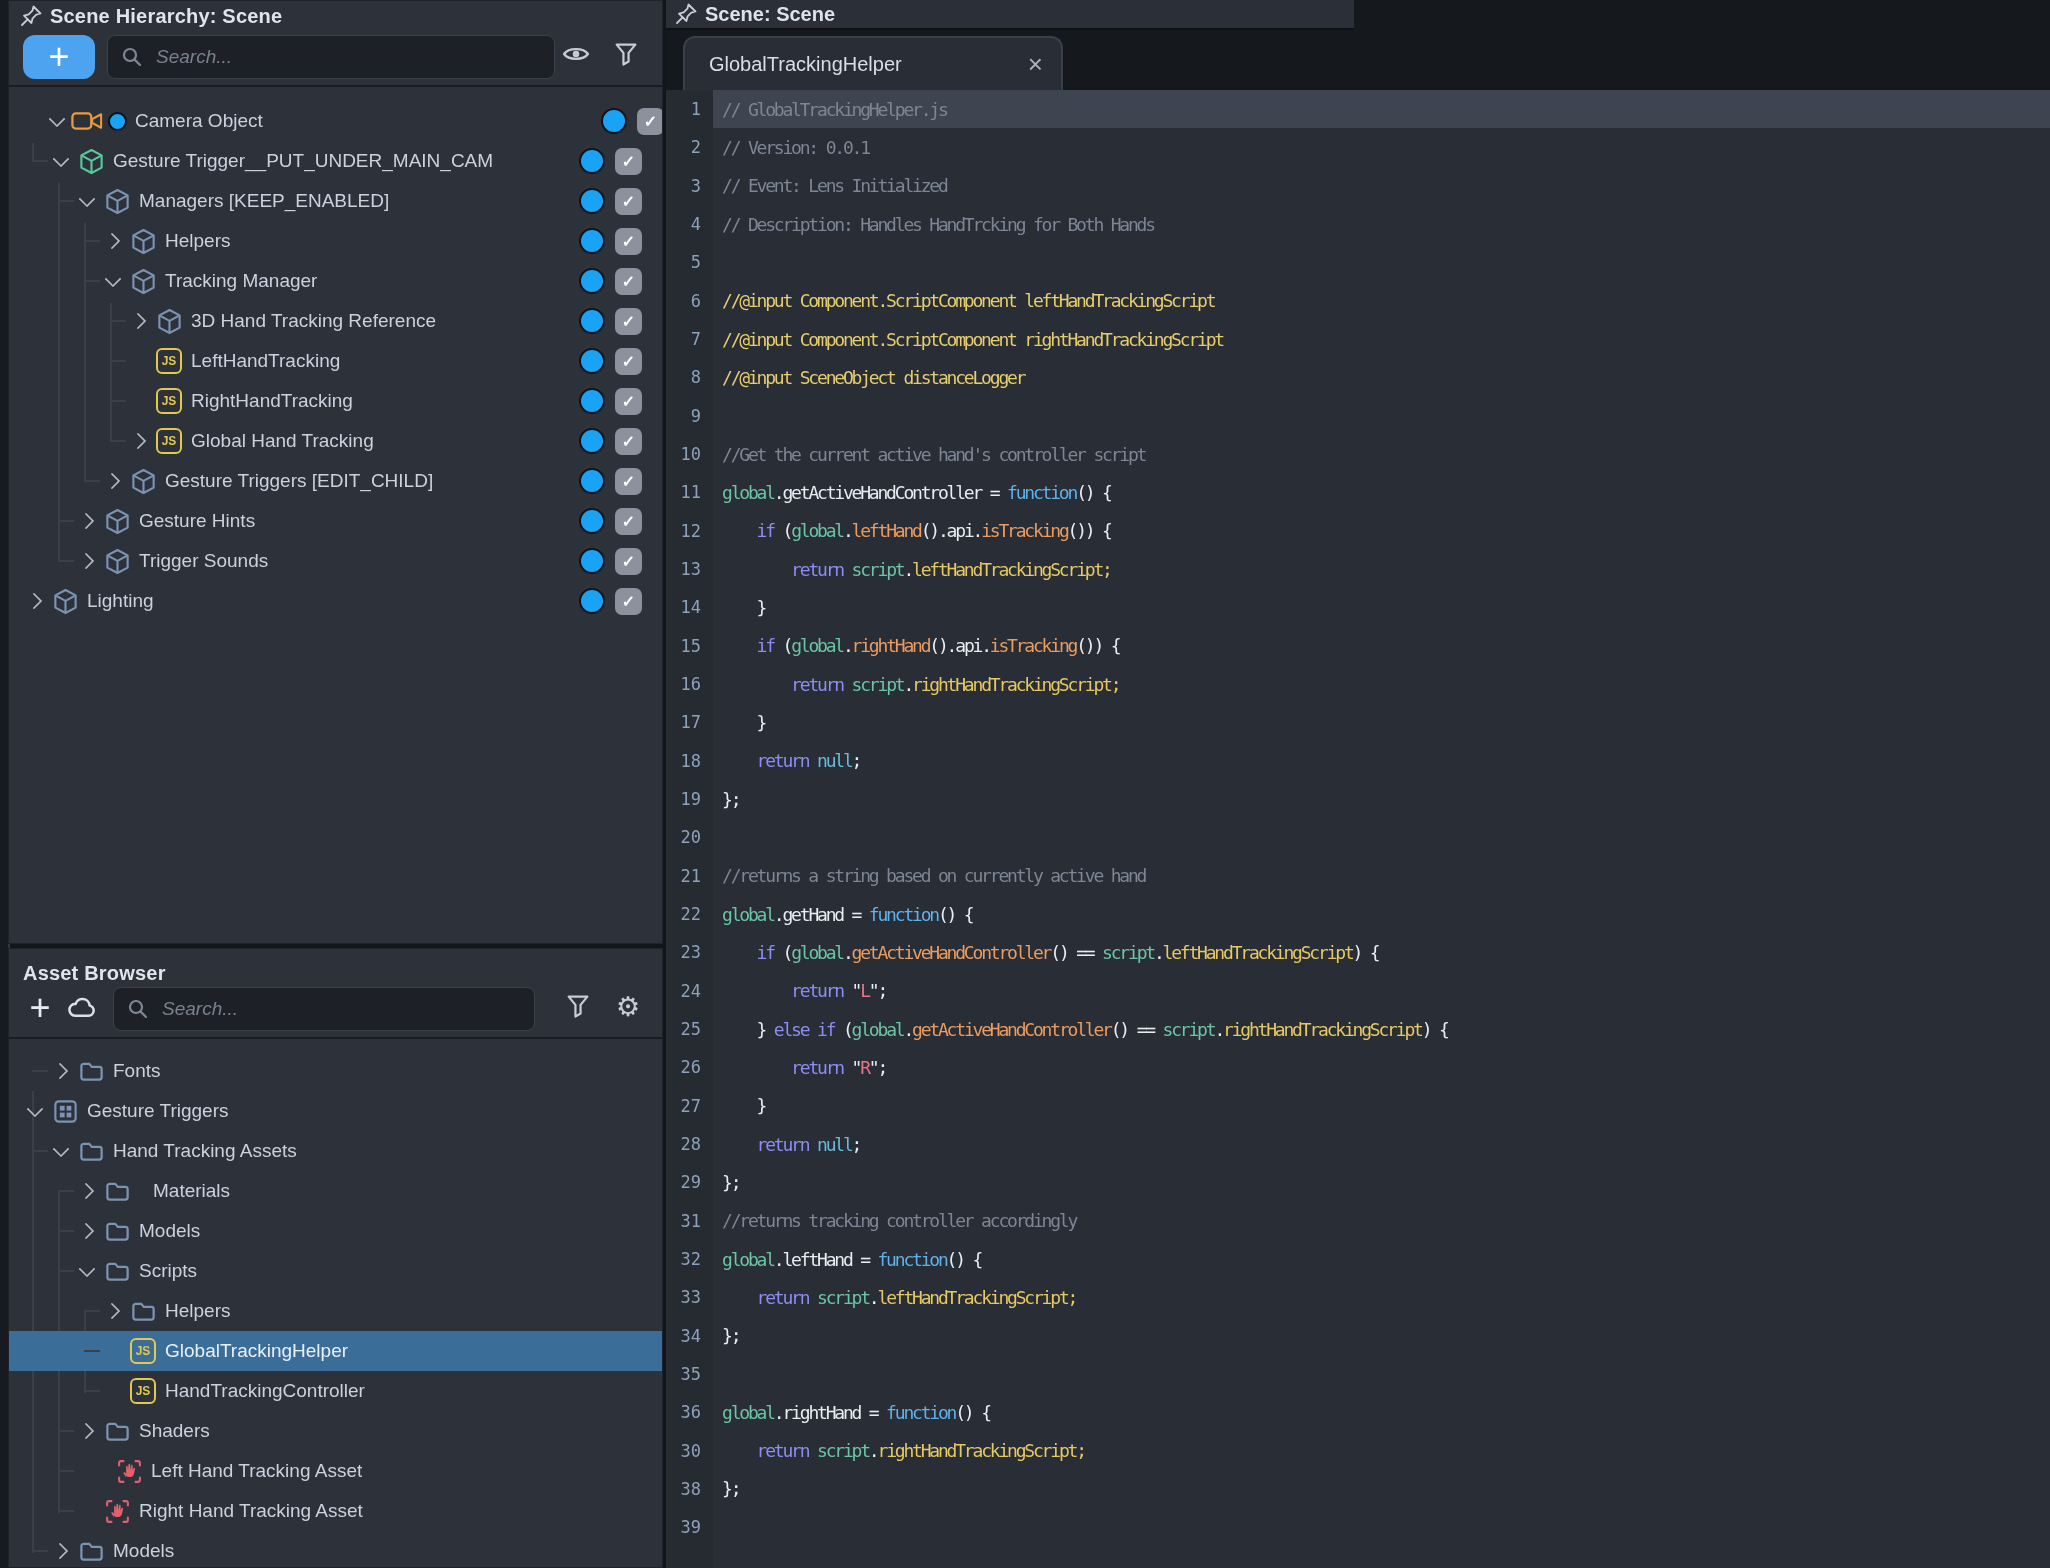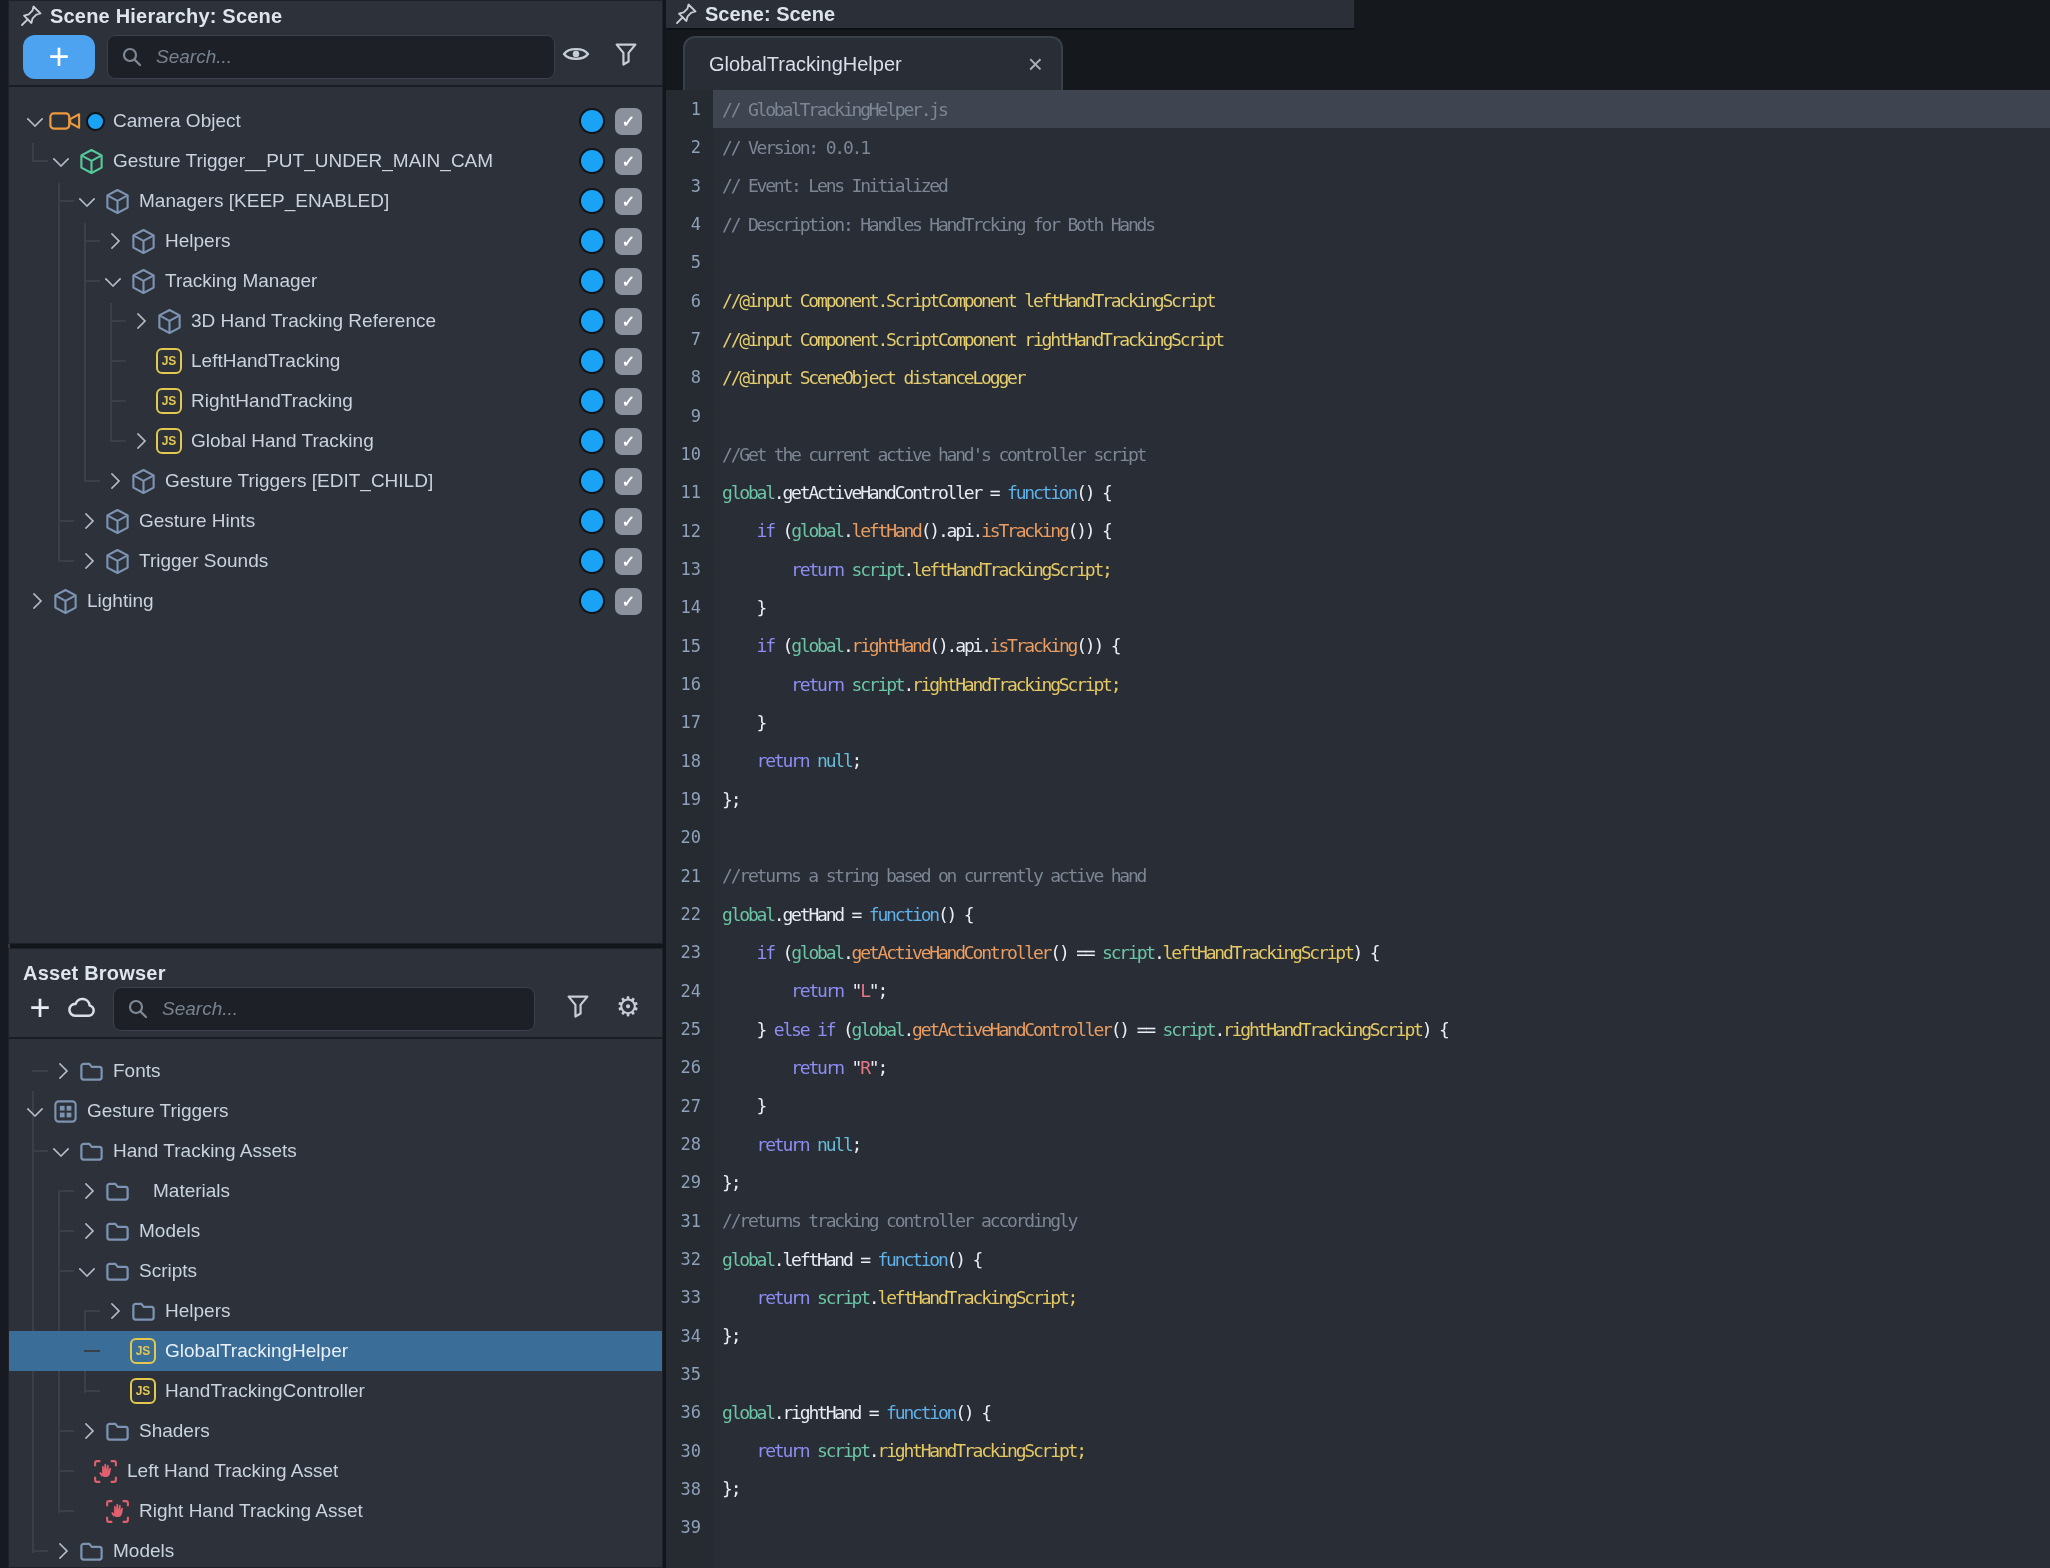--- a/index.html
+++ b/index.html
@@ -111,21 +111,21 @@
             <path d="M4 4 H20 L14.2 11 V18.4 L9.8 21 V11 Z" fill="none" stroke="#c6cdd6" stroke-width="1.9" stroke-linejoin="round"></path>
           </svg>
         </div>
     </div>
     <div class="sep"></div>
     <div class="tree" id="hier-tree" style="top:100px;bottom:0;">
         <div class="guide" style="left: 23px; top: 42px; height: 18px;"></div>
         <div class="guide" style="left: 49px; top: 82px; height: 378px;"></div>
         <div class="guide" style="left: 75px; top: 122px; height: 258px;"></div>
         <div class="guide" style="left: 101px; top: 202px; height: 138px;"></div>
-        <div class="trow" style="padding-left: 14px;">
+        <div class="trow" style="padding-left: 14px; margin-left: 22px;">
           <span class="chevbox">
             <span class="chev d"></span>
           </span>
           <span class="icobox">
             <svg width="32" height="24" viewBox="0 0 34 24">
               <rect x="1.5" y="4" width="20" height="16" rx="3.5" fill="none" stroke="#ec9a3c" stroke-width="2.4"></rect>
               <path d="M22.5 10 L32 4.8 V19.2 L22.5 14 Z" fill="none" stroke="#ec9a3c" stroke-width="2.2" stroke-linejoin="round"></path>
             </svg>
           </span>
           <span class="icobox" style="width: 24px;">
@@ -448,21 +448,21 @@
           <span class="chevbox">
             <span class="chev r"></span>
           </span>
           <span class="icobox">
             <svg width="27" height="27" viewBox="0 0 24 24">
               <path d="M3 7.2 a2 2 0 0 1 2-2 h5 l2.3 2.7 H19 a2 2 0 0 1 2 2 v7.3 a2 2 0 0 1-2 2 H5 a2 2 0 0 1-2-2 Z" fill="none" stroke="#7d93b2" stroke-width="2"></path>
             </svg>
           </span>
           <span class="lbl" style="max-width: 520px;">Shaders</span>
         </div>
-        <div class="trow" style="padding-left: 54px;">
+        <div class="trow" style="padding-left: 78px;">
           <div class="stub" style="left: 49px; width: 16px;"></div>
           <span class="chevbox"></span>
           <span class="icobox">
             <svg width="27" height="27" viewBox="0 0 26 26">
               <path d="M3 8 V4.8 A1.8 1.8 0 0 1 4.8 3 H8 M18 3 h3.2 A1.8 1.8 0 0 1 23 4.8 V8 M23 18 v3.2 a1.8 1.8 0 0 1-1.8 1.8 H18 M8 23 H4.8 A1.8 1.8 0 0 1 3 21.2 V18" fill="none" stroke="#e0606f" stroke-width="2"></path>
               <path d="M9.4 18.6 c-.7-1.3-1.5-2.4-2.2-3.6 -.5-.9.7-1.7 1.5-1 l1 1.1 V8.4 c0-1.1 1.5-1.1 1.6 0 l.2 2.8 .5-5 c.1-1 1.6-.9 1.6 0 l.1 5.2 .8-4.3 c.2-1 1.6-.8 1.6.1 l-.1 4.7 .8-2.1 c.4-.9 1.7-.5 1.5.5 -.3 1.8-.6 4-1.2 5.6 -.7 1.8-2.2 2.5-4 2.5 -1.5 0-2.9-.2-3.7-1.8 z" fill="#e0606f"></path>
             </svg>
           </span>
           <span class="lbl" style="max-width: 520px;">Left Hand Tracking Asset</span>
         </div>

